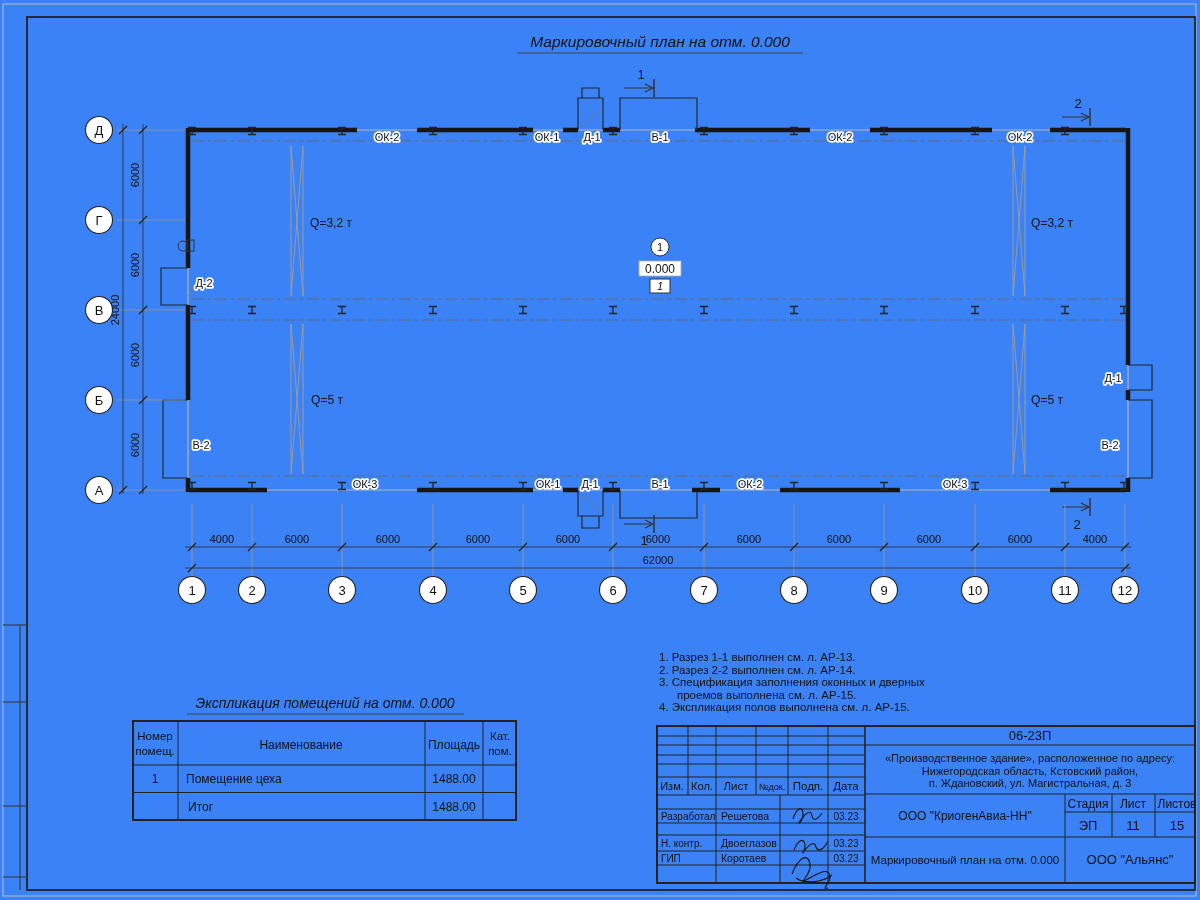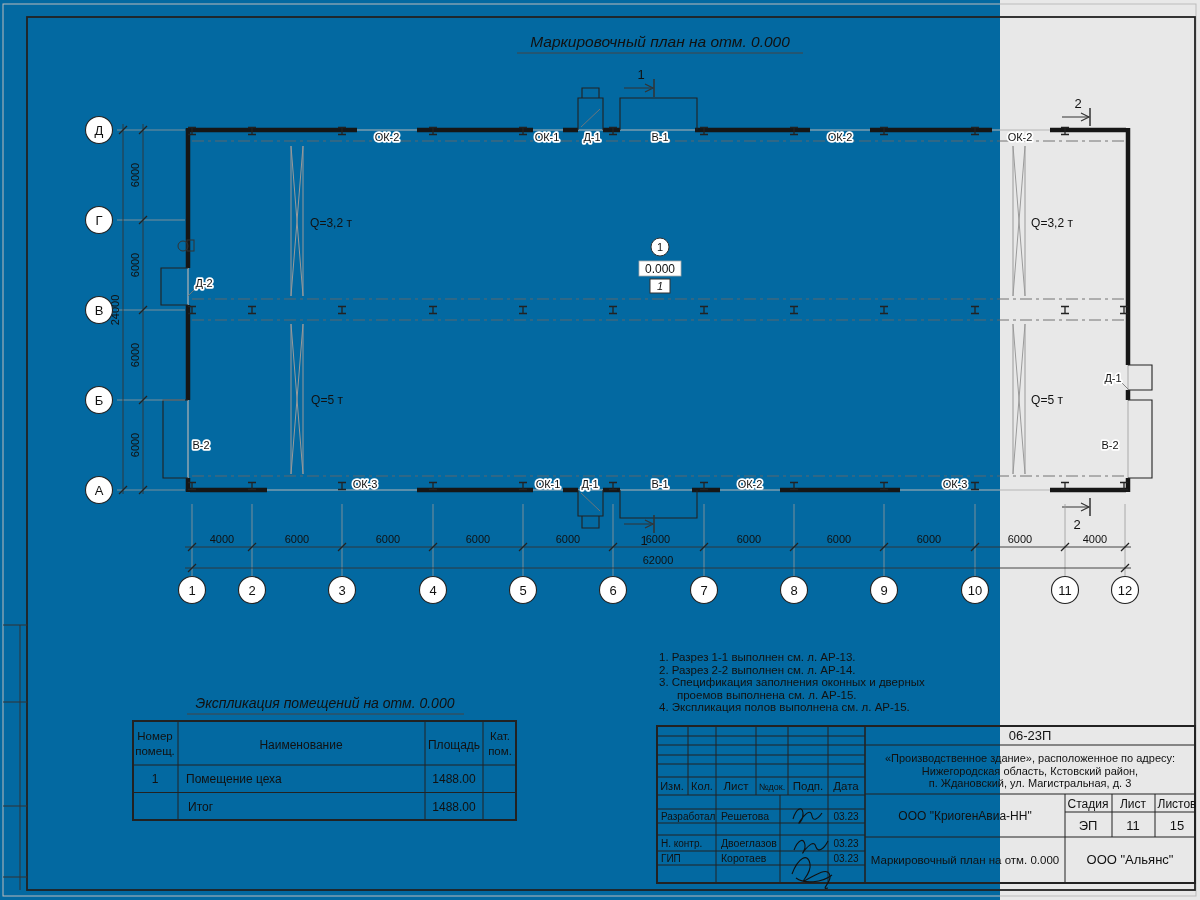--- a/index.html
+++ b/index.html
@@ -1,16 +1,16 @@
 <!DOCTYPE html>
 <html><head>
 <meta charset="utf-8">
 <style>
   html,body{margin:0;padding:0;background:#e8e8e8;}
-  #sheet{position:relative;width:1000px;height:900px;background:#0369a1;font-family:"Liberation Sans",sans-serif;}
+  #sheet{position:relative;width:1200px;height:900px;background:#3b82f6;font-family:"Liberation Sans",sans-serif;}
   svg text{font-family:"Liberation Sans",sans-serif;fill:#111;}
   .f9{font-size:9px}.f10{font-size:10px}.f105{font-size:10.5px}.f11{font-size:11px}
   .f115{font-size:11.5px}.f12{font-size:12px}.f13{font-size:13px}.f14{font-size:14px}.f155{font-size:15.5px}
   .mid{text-anchor:middle}.it{font-style:italic}
   .halo{paint-order:stroke;stroke:#fff;stroke-width:3.5px;stroke-linejoin:round}
 </style>
 </head>
 <body>
 
 <div id="sheet">

